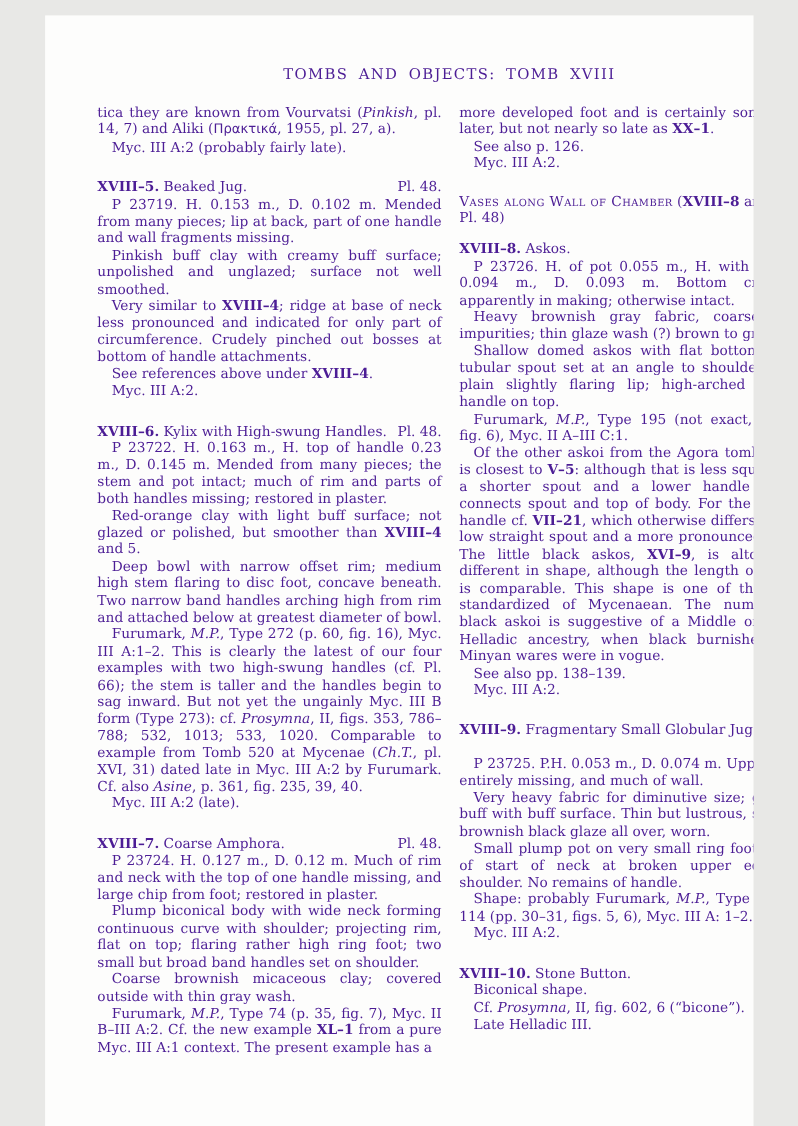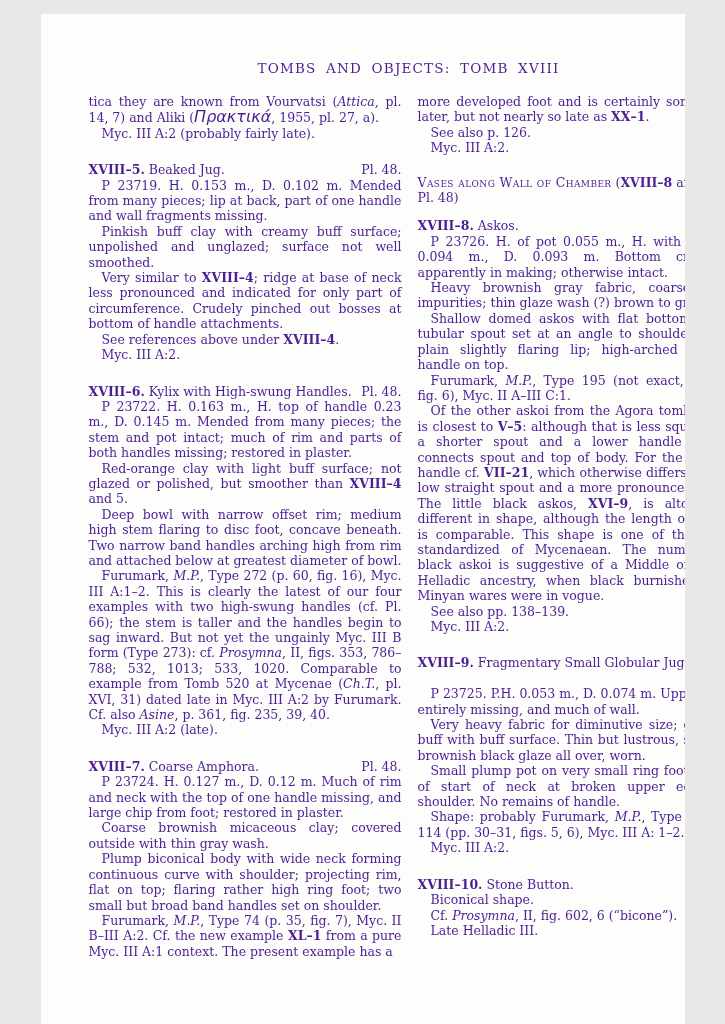--- a/index.html
+++ b/index.html
@@ -54,33 +54,33 @@
     margin-top: 21px;
   }
   .entry-heading-wrap { margin-top: 21px; }
   .entry-num { font-weight: bold; }
   .plate-line { text-align: right; }
   .section-heading { margin-top: 19px; text-align: left; }
   .section-heading + .entry-heading { margin-top: 13px; gap: 25px; }
   .s-b { font-weight: bold; }
   .s-i { font-style: italic; }
   .s-sc { font-variant: small-caps; letter-spacing: 0.4px; }
-  .s-g { font-family: "DejaVu Sans", "Liberation Sans", sans-serif; font-size: 16px; font-style: italic; }
+  .s-g { font-family: "DejaVu Sans", "Liberation Sans", sans-serif; font-size: 12px; }
 </style>
 </head>
 <body>
 
 <div class="page">
   <div class="running-head">
     <span class="head-title">TOMBS AND OBJECTS: TOMB XVIII</span>
     <span class="page-num">211</span>
   </div>
   <div class="content">
     <div class="column">
-        <div class="para"><span>tica they are known from Vourvatsi (</span><span class="s-i">Attica</span><span>, pl. 14, 7) and Aliki (</span><span class="s-g">Πρακτικά</span><span>, 1955, pl. 27, a).</span></div>
+        <div class="para"><span>tica they are known from Vourvatsi (</span><span class="s-i">Pinkish</span><span>, pl. 14, 7) and Aliki (</span><span class="s-g">Πρακτικά</span><span>, 1955, pl. 27, a).</span></div>
         <div class="para indent"><span>Myc. III A:2 (probably fairly late).</span></div>
         <div class="entry-heading">
           <span class="h-left"><span class="entry-num">XVIII–5.</span> <span class="entry-title">Beaked Jug.</span></span>
           <span class="plate">Pl. 48.</span>
         </div>
         <div class="para indent"><span>P 23719. H. 0.153 m., D. 0.102 m. Mended from many pieces; lip at back, part of one handle and wall fragments missing.</span></div>
         <div class="para indent"><span>Pinkish buff clay with creamy buff surface; unpolished and unglazed; surface not well smoothed.</span></div>
         <div class="para indent"><span>Very similar to </span><span class="s-b">XVIII–4</span><span>; ridge at base of neck less pronounced and indicated for only part of circumference. Crudely pinched out bosses at bottom of handle attachments.</span></div>
         <div class="para indent"><span>See references above under </span><span class="s-b">XVIII–4</span><span>.</span></div>
         <div class="para indent"><span>Myc. III A:2.</span></div>
@@ -91,22 +91,22 @@
         <div class="para indent"><span>P 23722. H. 0.163 m., H. top of handle 0.23 m., D. 0.145 m. Mended from many pieces; the stem and pot intact; much of rim and parts of both handles missing; restored in plaster.</span></div>
         <div class="para indent"><span>Red-orange clay with light buff surface; not glazed or polished, but smoother than </span><span class="s-b">XVIII–4</span><span> and 5.</span></div>
         <div class="para indent"><span>Deep bowl with narrow offset rim; medium high stem flaring to disc foot, concave beneath. Two narrow band handles arching high from rim and attached below at greatest diameter of bowl.</span></div>
         <div class="para indent"><span>Furumark, </span><span class="s-i">M.P.</span><span>, Type 272 (p. 60, fig. 16), Myc. III A:1–2. This is clearly the latest of our four examples with two high-swung handles (cf. Pl. 66); the stem is taller and the handles begin to sag inward. But not yet the ungainly Myc. III B form (Type 273): cf. </span><span class="s-i">Prosymna</span><span>, II, figs. 353, 786–788; 532, 1013; 533, 1020. Comparable to example from Tomb 520 at Mycenae (</span><span class="s-i">Ch.T.</span><span>, pl. XVI, 31) dated late in Myc. III A:2 by Furumark. Cf. also </span><span class="s-i">Asine</span><span>, p. 361, fig. 235, 39, 40.</span></div>
         <div class="para indent"><span>Myc. III A:2 (late).</span></div>
         <div class="entry-heading">
           <span class="h-left"><span class="entry-num">XVIII–7.</span> <span class="entry-title">Coarse Amphora.</span></span>
           <span class="plate">Pl. 48.</span>
         </div>
         <div class="para indent"><span>P 23724. H. 0.127 m., D. 0.12 m. Much of rim and neck with the top of one handle missing, and large chip from foot; restored in plaster.</span></div>
+        <div class="para indent"><span>Plump biconical body with wide neck forming continuous curve with shoulder; projecting rim, flat on top; flaring rather high ring foot; two small but broad band handles set on shoulder.</span></div>
         <div class="para indent"><span>Coarse brownish micaceous clay; covered outside with thin gray wash.</span></div>
-        <div class="para indent"><span>Plump biconical body with wide neck forming continuous curve with shoulder; projecting rim, flat on top; flaring rather high ring foot; two small but broad band handles set on shoulder.</span></div>
         <div class="para indent"><span>Furumark, </span><span class="s-i">M.P.</span><span>, Type 74 (p. 35, fig. 7), Myc. II B–III A:2. Cf. the new example </span><span class="s-b">XL–1</span><span> from a pure Myc. III A:1 context. The present example has a</span></div>
       </div>
     <div class="column">
         <div class="para"><span>more developed foot and is certainly somewhat later, but not nearly so late as </span><span class="s-b">XX–1</span><span>.</span></div>
         <div class="para indent"><span>See also p. 126.</span></div>
         <div class="para indent"><span>Myc. III A:2.</span></div>
         <div class="section-heading"><span class="s-sc">Vases along Wall of Chamber</span><span> (</span><span class="s-b">XVIII–8</span><span> and 9; Pl. 48)</span></div>
         <div class="entry-heading">
           <span class="h-left"><span class="entry-num">XVIII–8.</span> <span class="entry-title">Askos.</span></span>
           <span class="plate">Pl. 48.</span>

